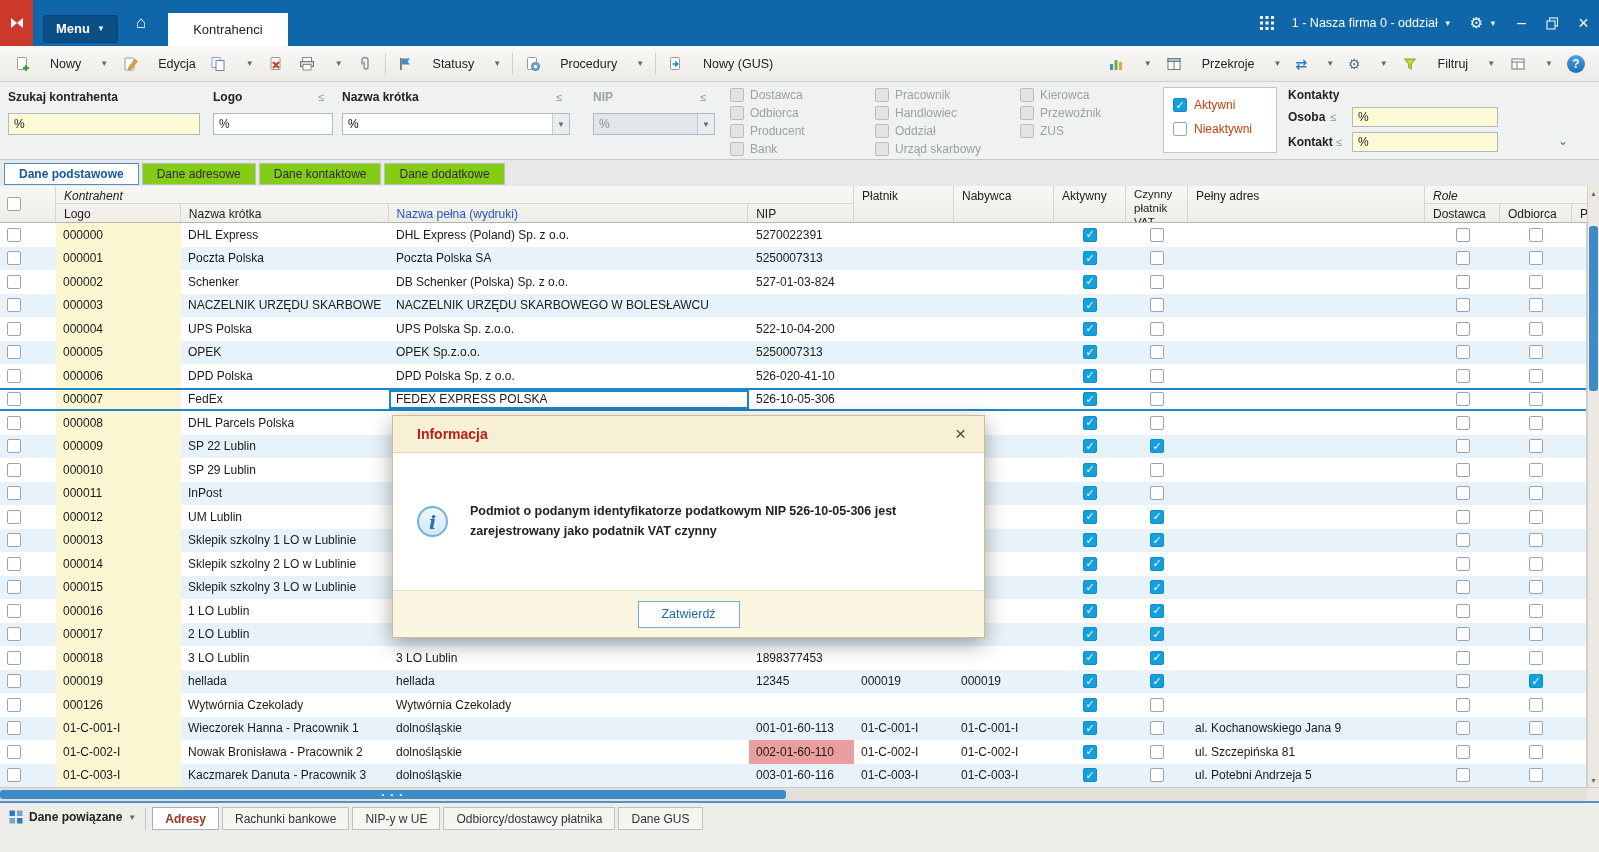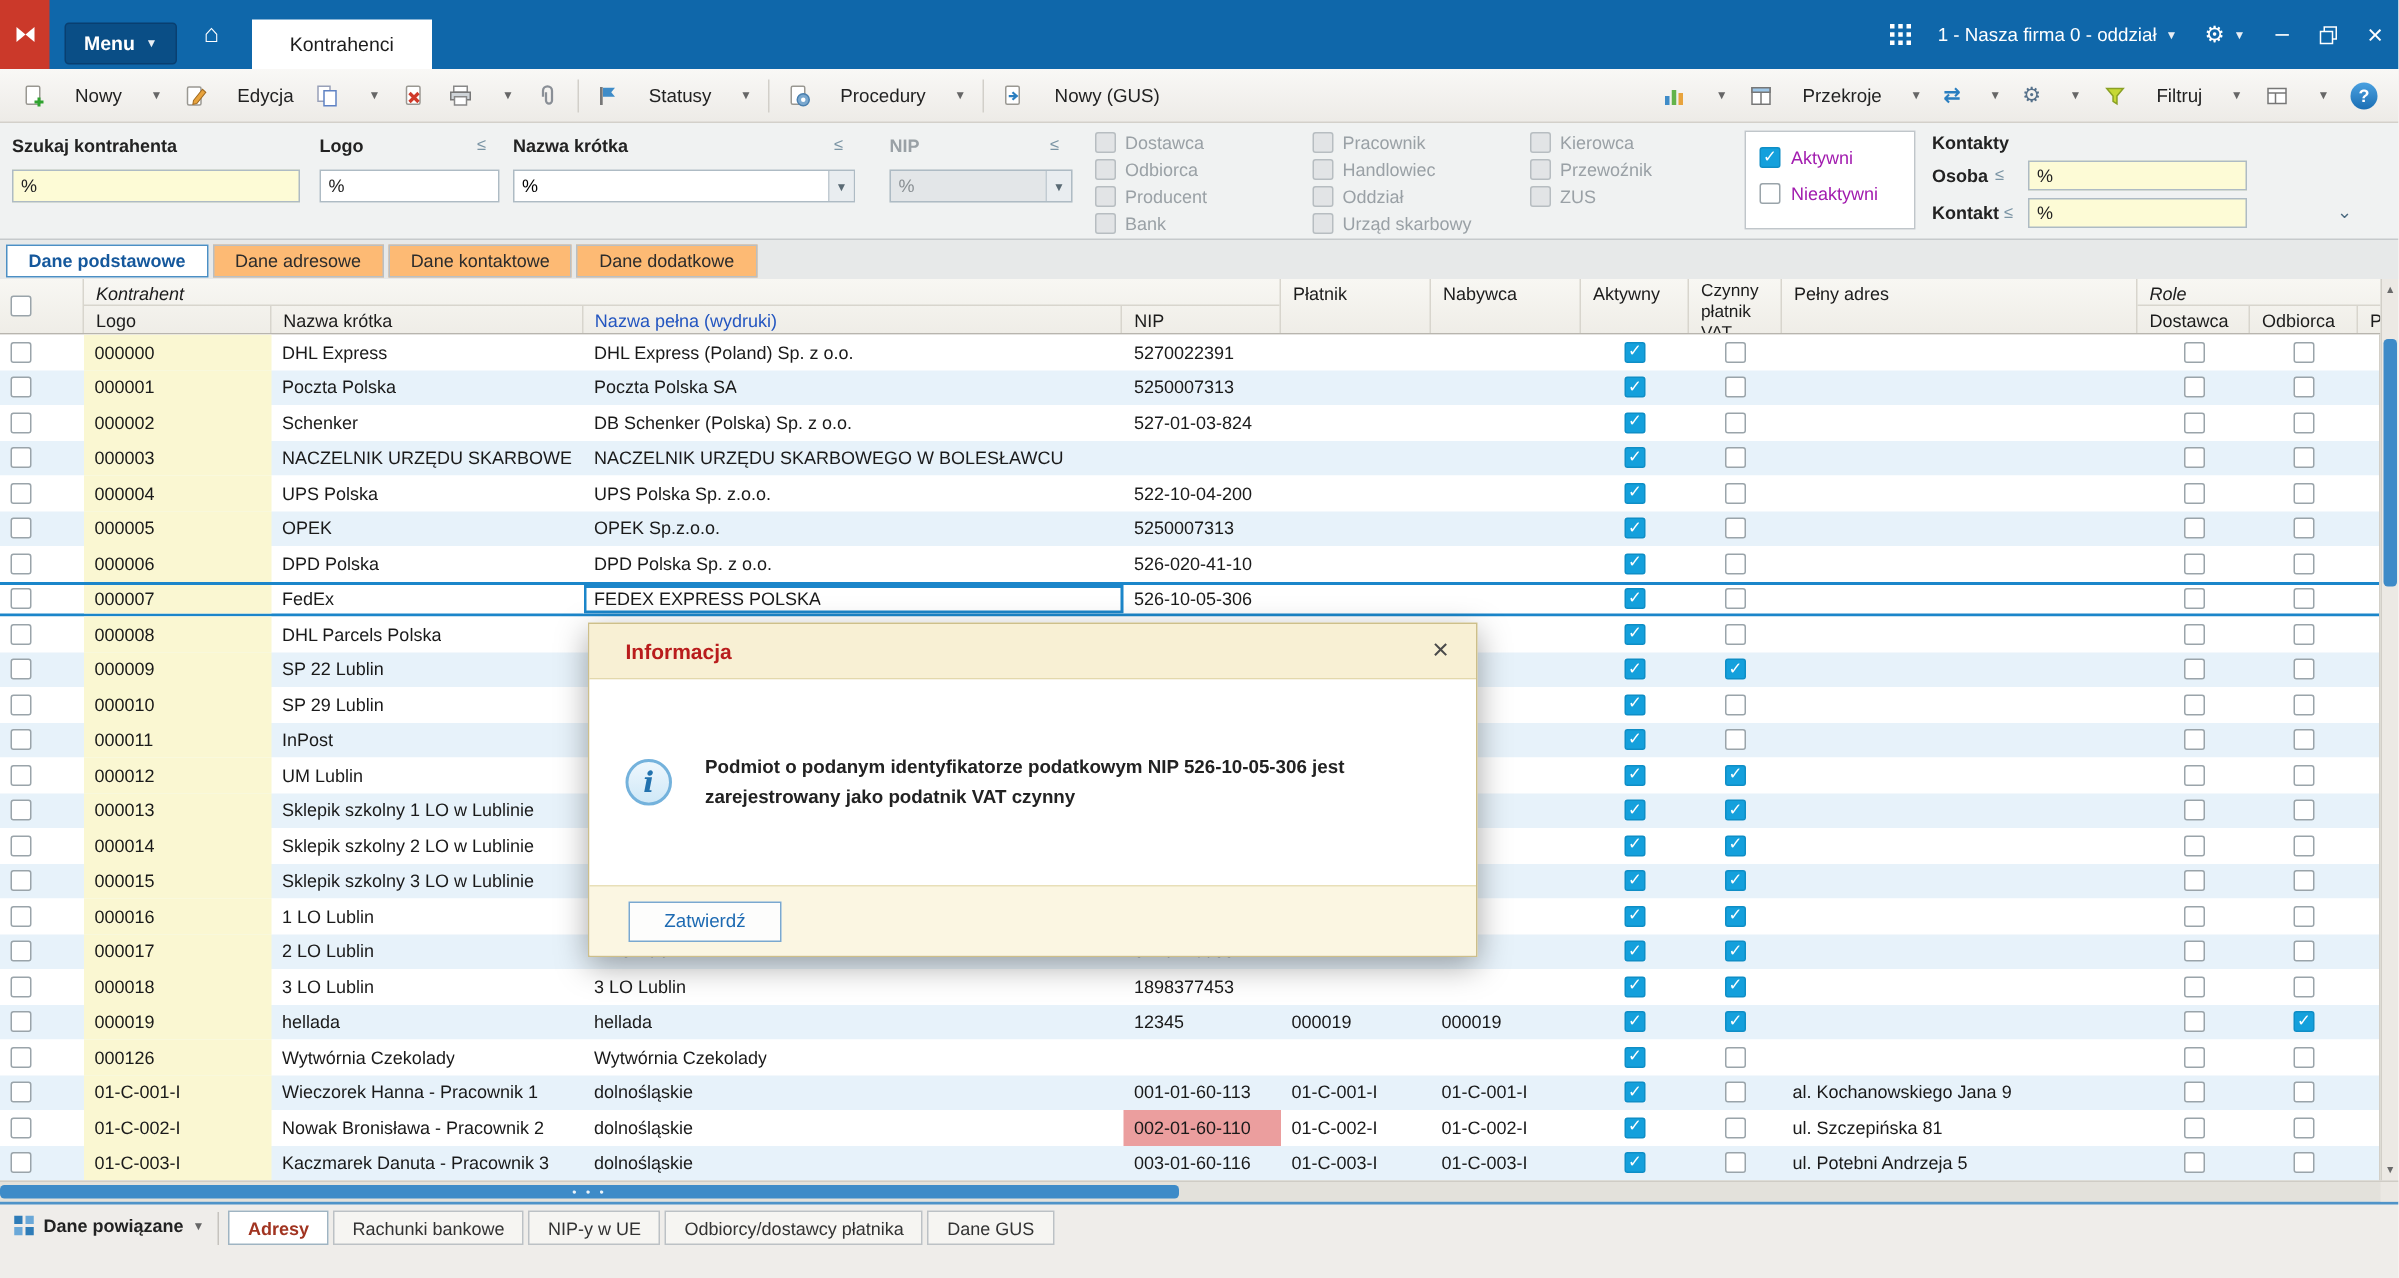--- a/index.html
+++ b/index.html
@@ -40,31 +40,31 @@
   .combo { position:absolute; height:22px; border:1px solid #aebbc4; background:#fff; display:flex; }
   .combo input { flex:1; border:none; background:transparent; padding:2px 5px; font-size:12px; font-family:inherit; min-width:0; }
   .combo .combo-btn { width:17px; display:flex; align-items:center; justify-content:center; font-size:8px; color:#5a6a74; background:#e9edf0; border-left:1px solid #c2cbd2; }
   .combo.dis { background:#e3e6e8; }
   .combo.dis input { color:#8a9094; }
   .fgroup { position:absolute; top:6px; display:flex; flex-direction:column; gap:4px; }
   .fchk-item { display:flex; align-items:center; gap:6px; height:14px; }
   .fchk-label { color:#9aa1a6; font-size:12px; }
   .aktbox { position:absolute; left:1163px; top:5px; width:114px; height:66px; background:#fff; border:1px solid #c0c6ca; }
   .akt-row { display:flex; align-items:center; gap:7px; margin:10px 0 0 9px; }
-  .akt-row span.lbl { font-size:12px; color:#a21caf; }
+  .akt-row span.lbl { font-size:12px; color:#c2410c; }
   .fp-chevron { position:absolute; left:1552px; top:50px; width:22px; height:18px; display:flex; align-items:center; justify-content:center; color:#4a6a80; font-size:12px; }
 
   
   .chk { width:14px; height:14px; min-width:14px; border:1px solid #9aa4aa; background:#fff; display:inline-flex; align-items:center; justify-content:center; font-size:11px; line-height:1; border-radius:2px; color:#fff; }
   .chk.on { background:#14a0dc; border-color:#0f8ec6; font-weight:bold; }
   .chk.dis { background:#e2e4e6; border-color:#b7bdc1; }
 
   
   .tabstrip { flex:0 0 26px; background:#e7e9e9; display:flex; align-items:flex-end; padding:0 0 0 4px; }
-  .vtab { height:22px; margin-bottom:1px; padding:0 14px; display:flex; align-items:center; font-size:12px; background:#fdba74; border:1px solid #b9bfc3; margin-right:3px; color:#2c2c2c; }
+  .vtab { height:22px; margin-bottom:1px; padding:0 14px; display:flex; align-items:center; font-size:12px; background:#84cc16; border:1px solid #b9bfc3; margin-right:3px; color:#2c2c2c; }
   .vtab.active { background:#fff; border-color:#4c8fc4; color:#15589c; font-weight:bold; }
 
   
   .table-wrap { position:relative; flex:0 0 601px; background:#fff; }
   .grid-area { width:1587px; }
   .thead { display:flex; height:37px; background:linear-gradient(#f8f7f3,#efede7); border-bottom:1px solid #b8b5ae; font-size:12px; color:#1c1c1c; }
   .th-sel { width:56px; display:flex; align-items:center; padding-left:7px; border-right:1px solid #d8d5cd; }
   .th-kontrahent { width:798px; display:flex; flex-direction:column; border-right:1px solid #d8d5cd; }
   .th-role { width:162px; display:flex; flex-direction:column; }
   .th-group-label { height:18px; padding:3px 0 0 8px; border-bottom:1px solid #d8d5cd;font-style:italic; }
@@ -108,21 +108,21 @@
   .btab.active { background:#fff; color:#a13421; font-weight:bold; border-color:#9fb4c2; }
 
   
   .dialog { position:absolute; left:392px; top:415px; width:593px; height:223px; background:#fff; border:1px solid #cdbf8a; box-shadow:0 6px 20px rgba(0,0,0,.35); z-index:60; display:flex; flex-direction:column; }
   .dlg-head { height:37px; background:#f8f0d4; border-bottom:1px solid #e3d8ac; display:flex; align-items:center; padding:0 14px 0 24px; }
   .dlg-title { font-weight:bold; font-size:14px; color:#b91c1c; flex:1; }
   .dlg-close { font-size:19px; color:#4a4a4a; padding:0 4px; }
   .dlg-body { flex:1; display:flex; align-items:center; padding:0 24px; gap:22px; background:#fff; }
   .info-icon { width:31px; height:31px; min-width:31px; border-radius:50%; border:2px solid #74b2dc; background:linear-gradient(#eef7fd,#cfe8f7); color:#2272ae; display:flex; align-items:center; justify-content:center; font-family:"DejaVu Serif",serif; font-style:italic; font-weight:bold; font-size:19px; }
   .dlg-msg { font-weight:bold; font-size:12.5px; color:#222; width:472px; line-height:1.55; }
-  .dlg-foot { height:47px; background:#fbf6e2; border-top:1px solid #e8dfb8; display:flex; align-items:center; justify-content:flex-start; padding:0 26px; }
+  .dlg-foot { height:47px; background:#fbf6e2; border-top:1px solid #e8dfb8; display:flex; align-items:center; justify-content:center; padding:0 26px; }
   .dlg-btn { min-width:102px; height:27px; background:#fdfdfc; border:1px solid #7aa8cf; color:#1d6ab2; font-size:12.5px; display:flex; align-items:center; justify-content:center; font-family:inherit; }
 </style>
 </head>
 <body>
 
 <div class="app">
 
   <div class="titlebar">
     <div class="logo-box">
       <svg width="18" height="18" viewBox="0 0 18 18">

